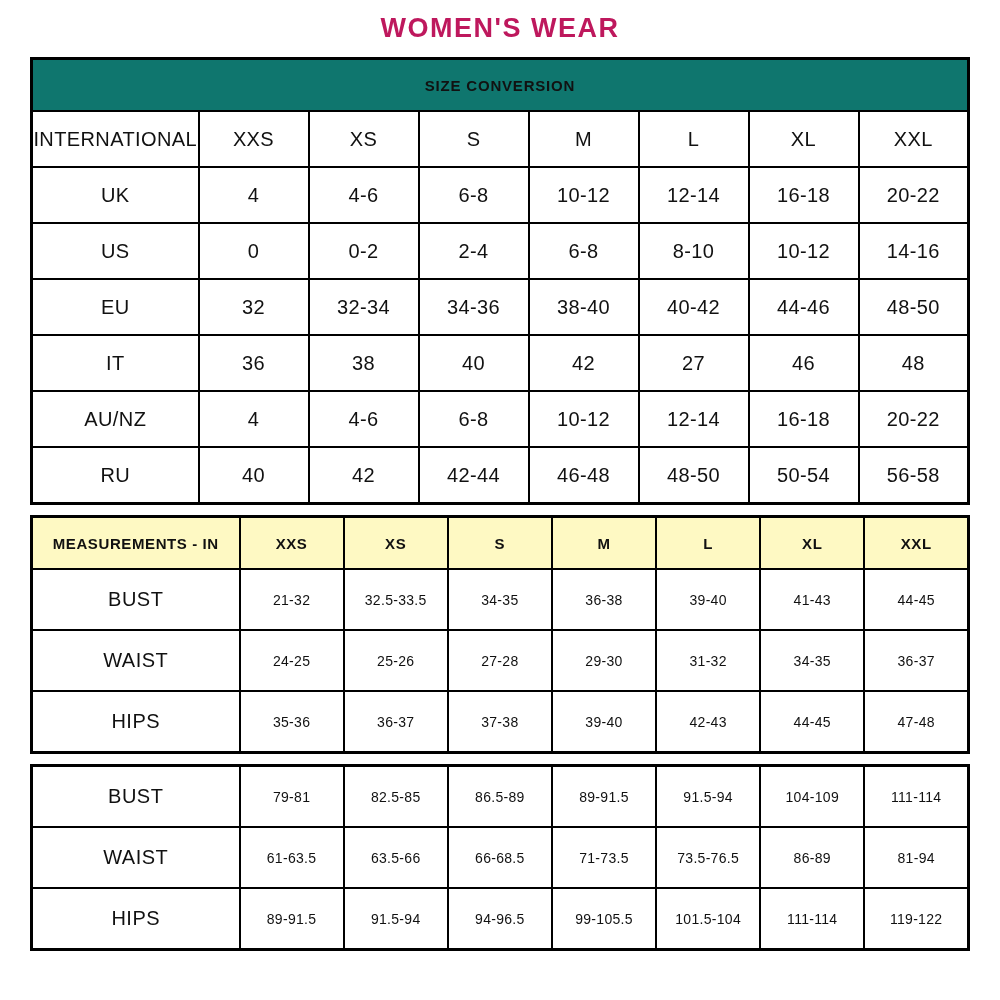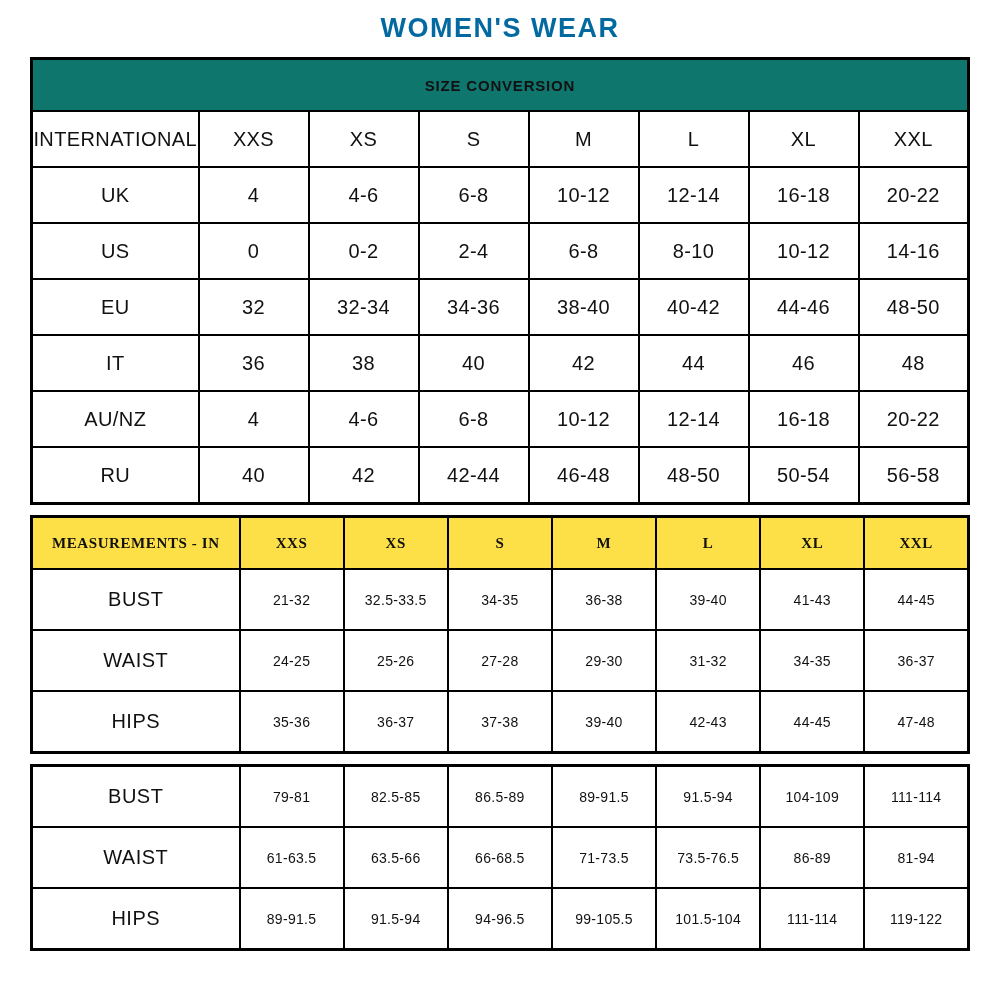--- a/index.html
+++ b/index.html
@@ -13,21 +13,21 @@
   .page {
     width: 940px;
     margin: 0 auto;
     padding-top: 12px;
   }
   .title {
     text-align: center;
     font-size: 27px;
     font-weight: 700;
     letter-spacing: 1.5px;
-    color: #0369a1;
+    color: #be185d;
     margin: 0 0 13px 0;
     line-height: 32px;
   }
   table {
     border-collapse: collapse;
     width: 100%;
     table-layout: fixed;
     border: 3px solid #000000;
   }
   td {
@@ -44,26 +44,25 @@
     height: 50px;
     background: #0f766e;
     font-weight: 700;
     font-size: 15px;
     letter-spacing: 0.8px;
   }
   
   .tm { margin-top: 10px; }
   .tm td { height: 59px; }
   .tm .thead {
-    background: #fde047;
+    background: #fef9c3;
     font-weight: 700;
     font-size: 15px;
     height: 50px;
     letter-spacing: 0.6px;
-    font-family: Liberation Serif, serif;
   }
   .tm .lbl { font-size: 20px; letter-spacing: 0.5px; }
   .tm .val { font-size: 14px; letter-spacing: 0.3px; }
 </style>
 </head>
 <body>
 
 <div class="page">
 
   <div class="title">WOMEN'S WEAR</div>
@@ -122,21 +121,21 @@
       <td>40-42</td>
       <td>44-46</td>
       <td>48-50</td>
     </tr>
     <tr>
       <td>IT</td>
       <td>36</td>
       <td>38</td>
       <td>40</td>
       <td>42</td>
-      <td>44</td>
+      <td>27</td>
       <td>46</td>
       <td>48</td>
     </tr>
     <tr>
       <td>AU/NZ</td>
       <td>4</td>
       <td>4-6</td>
       <td>6-8</td>
       <td>10-12</td>
       <td>12-14</td>

